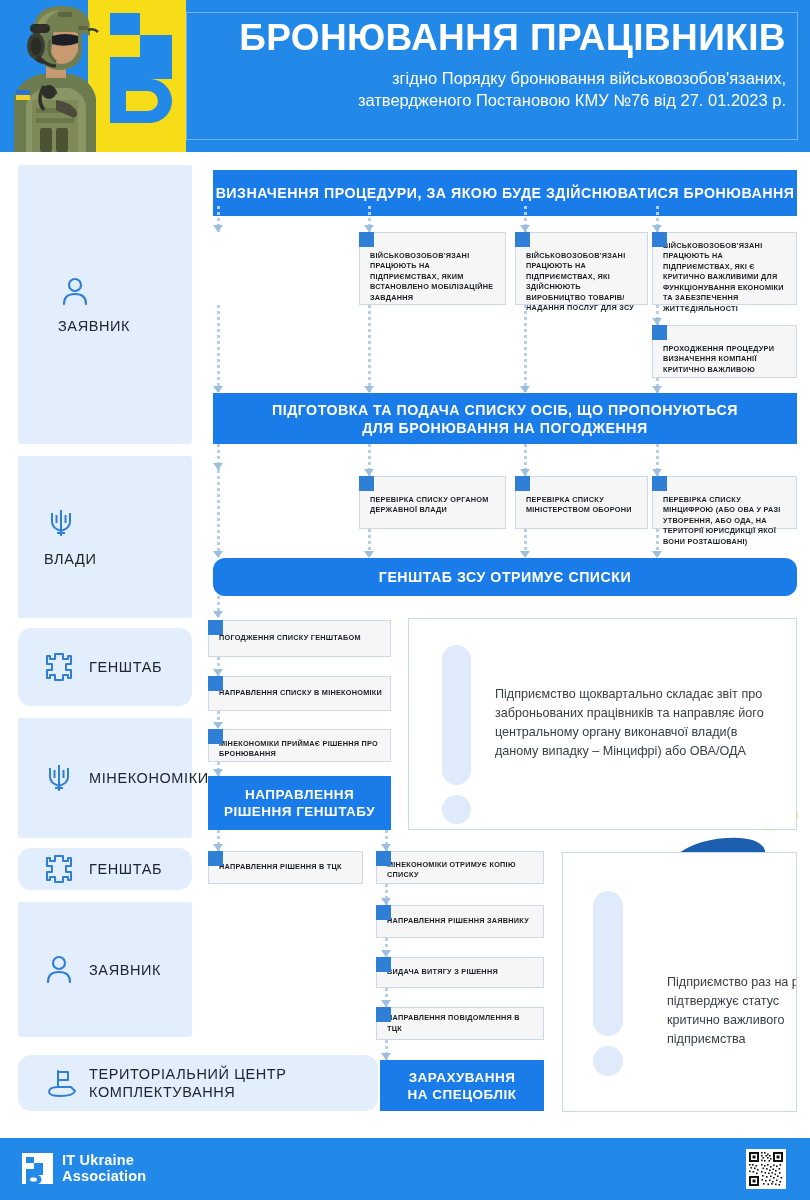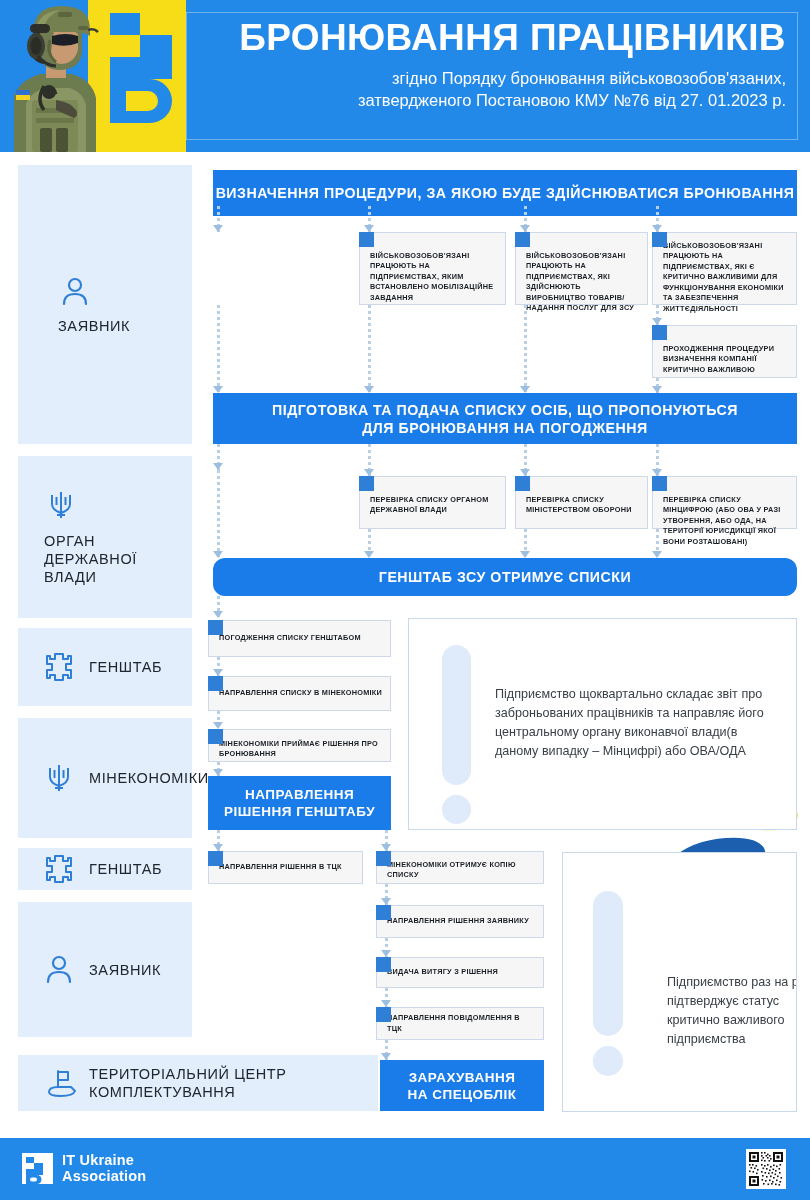--- a/index.html
+++ b/index.html
@@ -36,21 +36,21 @@
     font-weight: 400; white-space: nowrap;
   }
   #hdr-sub-wrap { margin-top: 9px; }
 
   
   .band {
     position: absolute; background: #e2eefc; border-radius: 3px;
   }
   .actor {
     position: absolute; display: flex; align-items: center; gap: 13px;
-    background: #e2eefc; border-radius: 0;
+    background: #e2eefc; border-radius: 13px;
   }
   .actor-icon { flex: 0 0 auto; width: 34px; height: 34px; color: #2f7fd6; }
   .actor-icon svg { display: block; width: 34px; height: 34px; }
   .actor-label {
     color: #20262e; font-size: 14.5px; letter-spacing: 0.6px;
     line-height: 18px; font-weight: 400;
   }
 
   
   .banner {
@@ -212,21 +212,20 @@
       <span class="actor-icon">
         <svg viewBox="0 0 34 34" fill="none" stroke="#2f7fd6" stroke-width="2" stroke-linejoin="round">
           <path d="M17 4 v26"></path>
           <path d="M8 7 v9 q0 6 9 9 q9 -3 9 -9 v-9"></path>
           <path d="M12.5 9 v8"></path>
             <path d="M21.5 9 v8"></path>
           <path d="M13 27 h8"></path>
         </svg>
       </span>
       <span style="display:flex;flex-direction:column;">
-        <span class="actor-label">ОРГАН ДЕРЖАВНОЇ</span>
         <span class="actor-label">ВЛАДИ</span>
       </span>
     </div>
   </div>
 
   <div class="actor" style="left:18px; top:628px; width:174px; height:78px; padding-left:24px;">
     <span class="actor-icon">
       <svg viewBox="0 0 34 34" fill="none" stroke="#2f7fd6" stroke-width="2" stroke-linejoin="round">
         <path d="M13 4 h8 l0 5 l5 0 l0 -3 l3 0 l0 8 l-5 0 l0 6 l5 0 l0 8 l-3 0 l0 -3 l-5 0 l0 5 l-8 0 l0 -5 l-5 0 l0 3 l-3 0 l0 -8 l5 0 l0 -6 l-5 0 l0 -8 l3 0 l0 3 l5 0 Z"></path>
       </svg>

